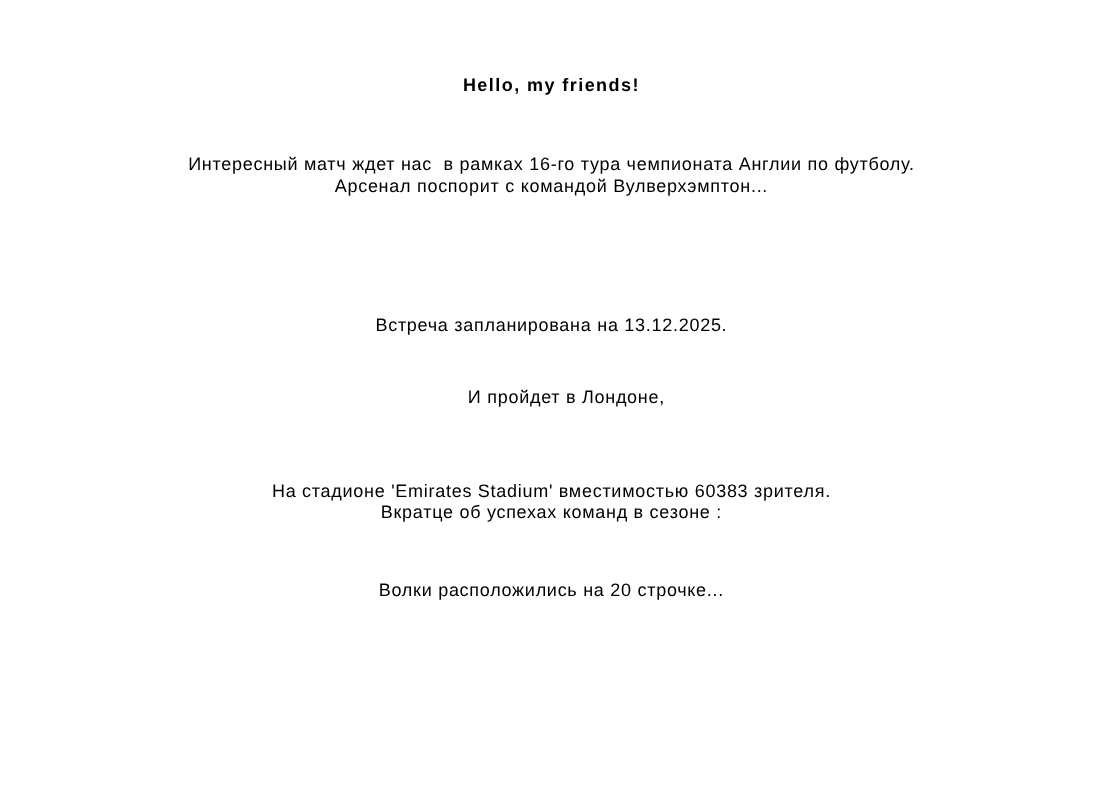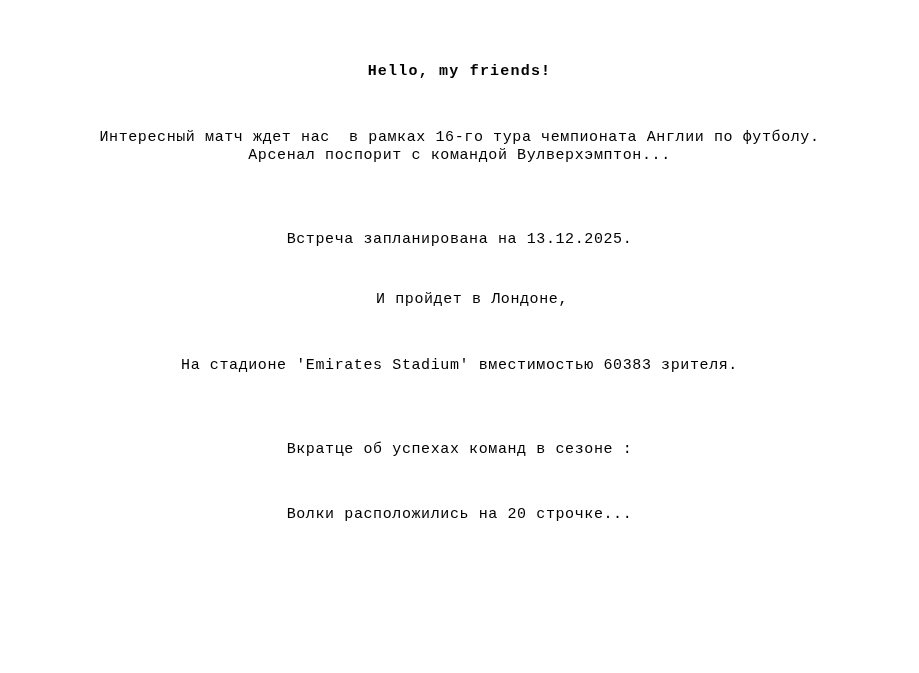--- a/index.html
+++ b/index.html
@@ -16,38 +16,38 @@
   }
   .page {
     width: 919px;
     height: 673px;
     box-sizing: border-box;
     position: relative;
     background: #ffffff;
   }
   .line {
     text-align: center;
-    font-family: Liberation Mono, monospace;
+    font-family: Liberation Sans, sans-serif;
     font-size: 15px;
     letter-spacing: 0.6px;
     white-space: pre;
     line-height: 1.2;
   }
   .title {
     font-weight: bold;
     font-size: 15px;
     letter-spacing: 1.2px;
     margin-top: 63px;
   }
   .l-intro     { margin-top: 48px; }
   .l-teams     { }
-  .l-date      { margin-top: 66px; }
+  .l-date      { margin-top: 98px; }
   .l-city      { margin-top: 42px; padding-left: 25px; }
-  .l-stadium   { margin-top: 48px; }
-  .l-summary   { margin-top: 66px; }
+  .l-stadium   { margin-top: 60px; }
+  .l-summary   { }
   .l-home      { margin-top: 71px; }
   .l-away      { margin-top: 47px; }
 </style>
 </head>
 <body>
 
 <div class="page">
 
   <div class="line title">Hello, my friends!</div>
 

